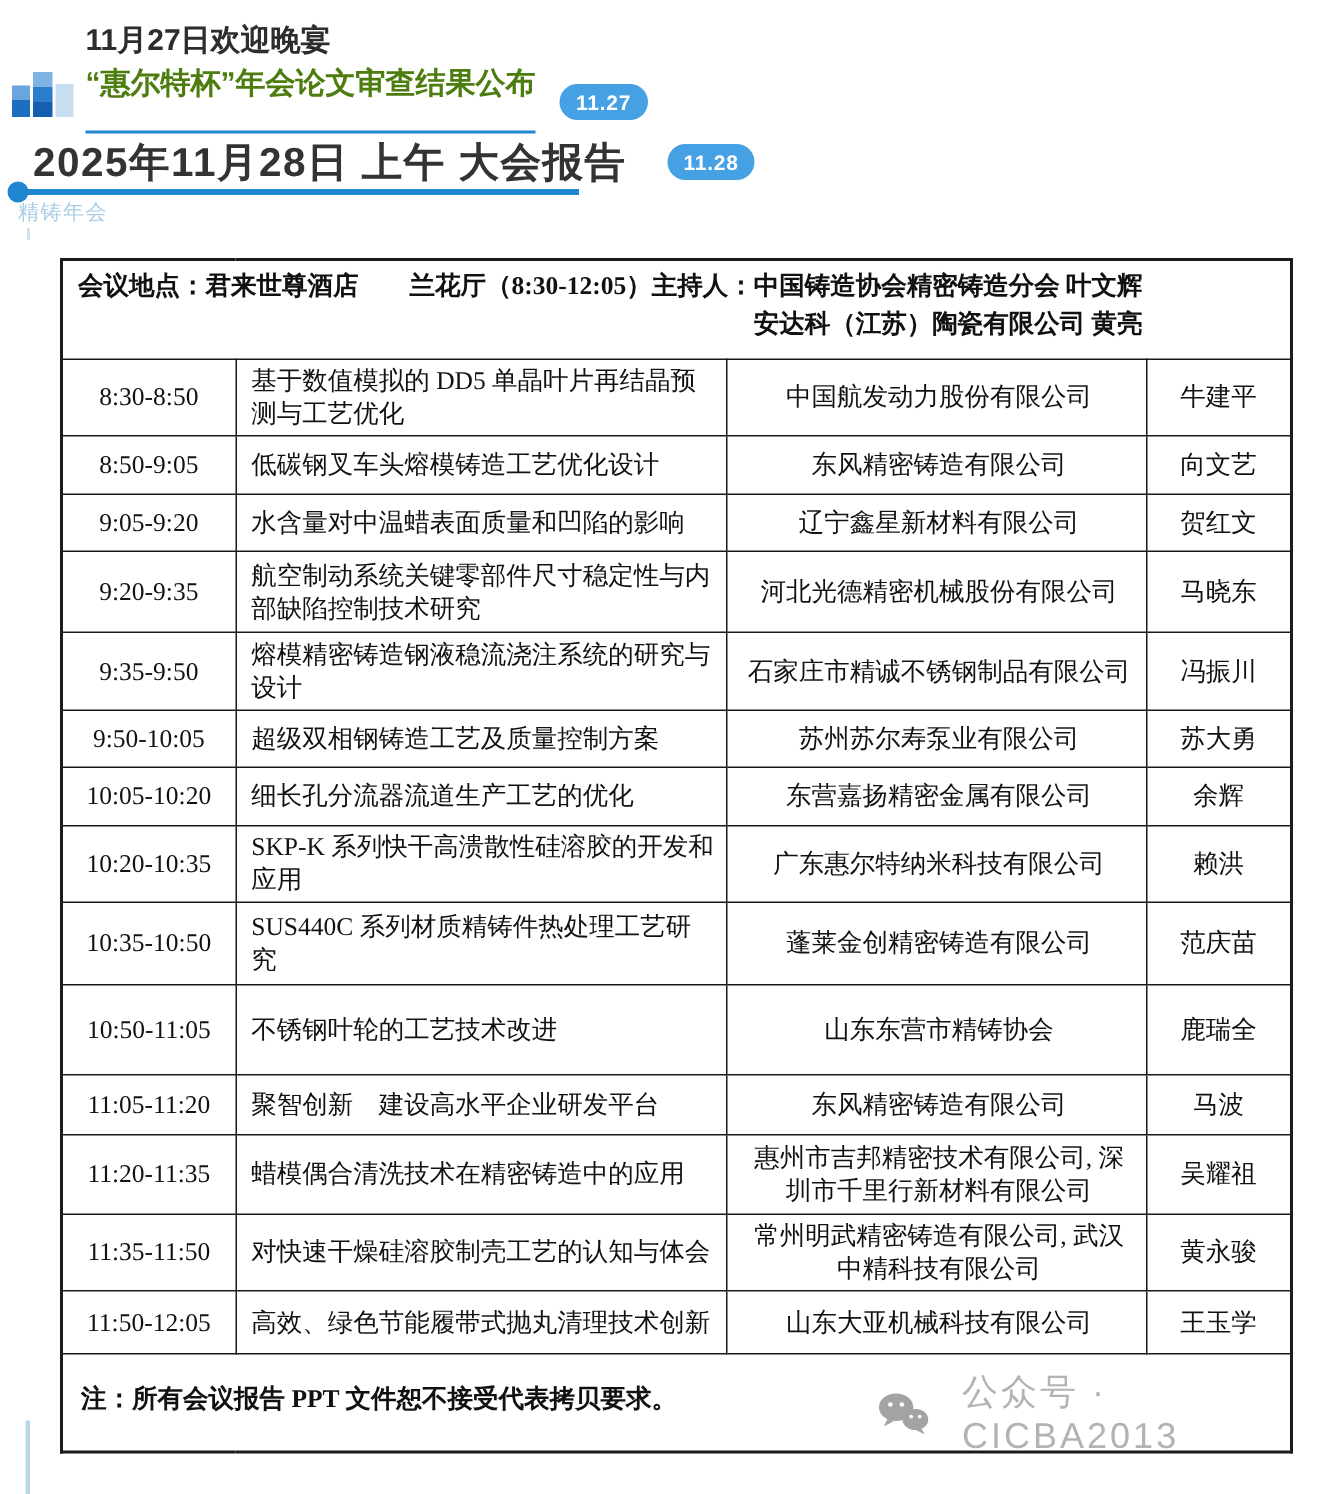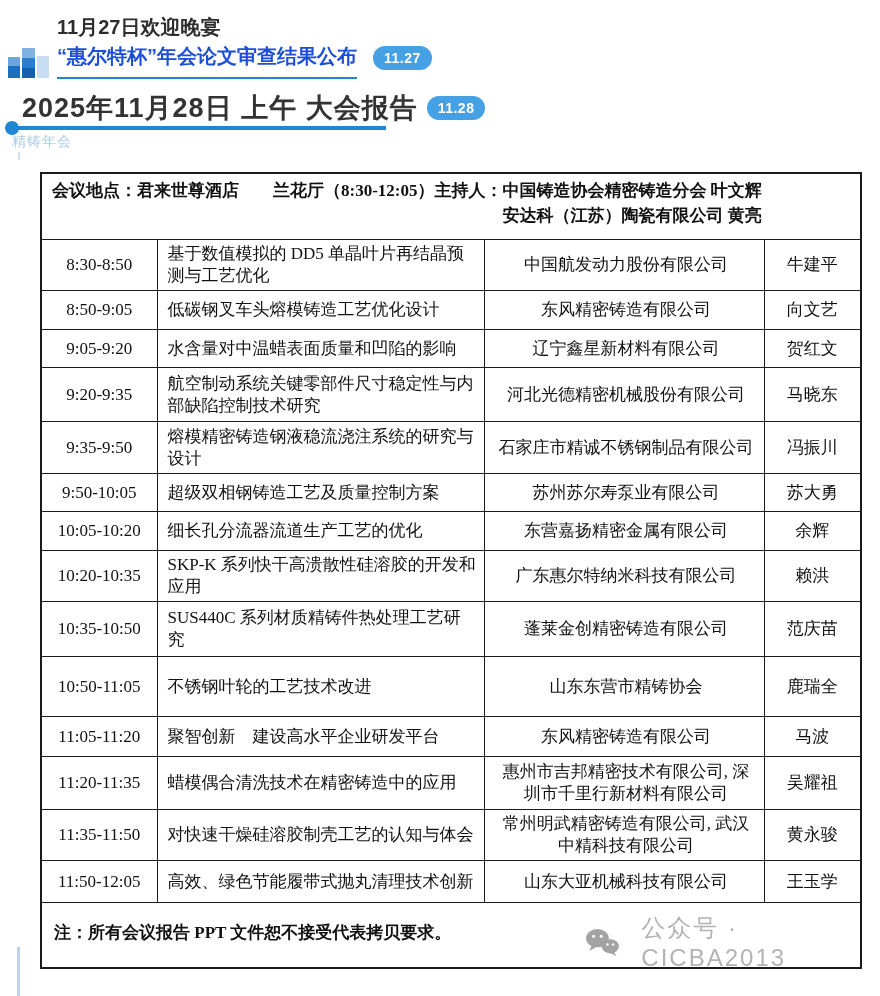--- a/index.html
+++ b/index.html
@@ -18,30 +18,30 @@
   
   .bars-icon{position:absolute;left:8px;top:48px;display:flex;align-items:flex-end;gap:2px;height:30px;}
   .bars-icon i{display:block;}
   .bars-icon .b1{width:12px;height:21px;background:linear-gradient(#6aa6dd 0 45%,#1b6fc0 45% 100%);}
   .bars-icon .b2{width:13px;height:30px;background:linear-gradient(#7fb4e2 0 33%,#2a7ccc 33% 66%,#155fae 66% 100%);}
   .bars-icon .b3{width:12px;height:22px;background:#c7ddf1;}
 
   .top-lines{position:absolute;left:57px;top:14px;}
   .line1{font-size:20px;font-weight:700;color:#2d2d2d;line-height:26px;}
   .line2-wrap{display:flex;align-items:flex-end;gap:16px;margin-top:3px;}
-  .line2{font-size:20px;font-weight:700;color:#1d4ed8;line-height:26px;padding-bottom:8px;border-bottom:2.5px solid var(--accent-blue);}
+  .line2{font-size:20px;font-weight:700;color:#4d7c0f;line-height:26px;padding-bottom:18px;border-bottom:2.5px solid var(--accent-blue);}
 
   .badge{
     display:inline-block;background:var(--badge-blue);color:#fff;font-weight:700;
     font-size:14px;line-height:1;padding:5px 11px;border-radius:13px;letter-spacing:0.5px;
   }
   .line2-wrap .badge{margin-bottom:9px;}
 
   
-  .section-head{position:absolute;left:22px;top:90px;display:flex;align-items:center;gap:9px;}
+  .section-head{position:absolute;left:22px;top:90px;display:flex;align-items:center;gap:27px;}
   .section-head h1{margin:0;font-size:27px;font-weight:700;color:#333;letter-spacing:1px;}
   .rule{position:absolute;left:8px;top:126px;width:378px;height:4px;background:var(--accent-blue);}
   .rule .dot{position:absolute;left:-3px;top:-5px;width:14px;height:14px;border-radius:50%;background:var(--accent-blue);}
   .faint{position:absolute;left:12px;top:133px;font-size:14px;color:var(--light-blue-text);letter-spacing:1px;}
   .tick{position:absolute;left:18px;top:152px;width:2px;height:8px;background:#cfe2f2;}
 
   
   .sched{
     position:absolute;left:40px;top:172px;width:820px;
     border-collapse:collapse;table-layout:fixed;

